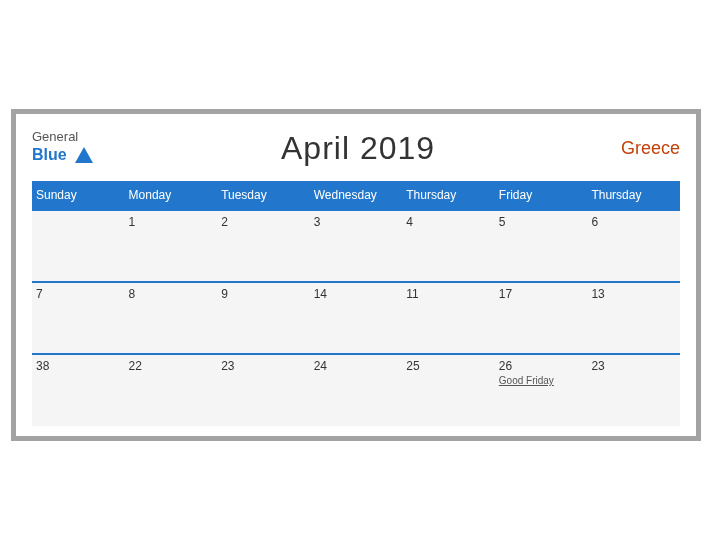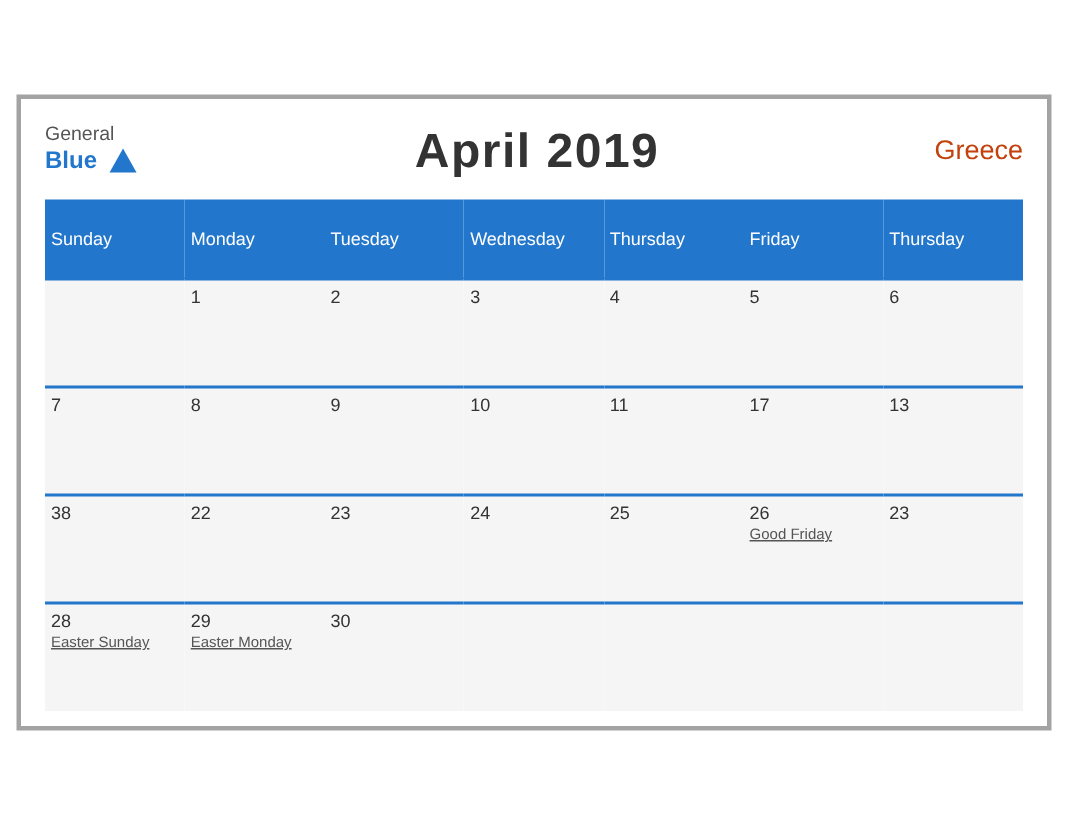--- a/index.html
+++ b/index.html
@@ -8,21 +8,21 @@
       background: #fff;
       width: 712px;
       height: 550px;
       display: flex;
       align-items: center;
       justify-content: center;
     }
     .calendar-container {
       width: 690px;
       background: #fff;
-      border: 3px solid #a3a3a3;
+      border: 5px solid #a3a3a3;
       padding: 16px 16px 10px 16px;
     }
     .header {
       display: flex;
       align-items: center;
       justify-content: space-between;
       margin-bottom: 14px;
     }
     .logo {
       display: flex;
@@ -45,39 +45,39 @@
       font-weight: bold;
     }
     .logo-icon {
       width: 22px;
       height: 22px;
       margin-left: 2px;
     }
     .month-title {
       font-size: 32px;
       color: #333;
-      font-weight: bold;
+      font-weight: normal;
       letter-spacing: 1px;
     }
     .country-label {
       font-size: 18px;
       color: #c2410c;
     }
     .calendar-table {
       width: 100%;
       border-collapse: collapse;
     }
     .calendar-table thead tr {
       background-color: #2277cc;
       color: #fff;
     }
     .calendar-table thead th {
       font-size: 12px;
       font-weight: normal;
-      padding: 19px 4px;
+      padding: 7px 4px;
       text-align: left;
       border: none;
     }
     .calendar-table tbody tr {
       border-top: 2px solid #2277cc;
     }
     .calendar-table tbody td {
       vertical-align: top;
       padding: 4px 4px 2px 4px;
       height: 72px;
@@ -160,21 +160,21 @@
           <td>
             <span class="day-number">7</span>
           </td>
           <td>
             <span class="day-number">8</span>
           </td>
           <td>
             <span class="day-number">9</span>
           </td>
           <td>
-            <span class="day-number">10</span>
+            <span class="day-number">14</span>
           </td>
           <td>
             <span class="day-number">11</span>
           </td>
           <td>
             <span class="day-number">17</span>
           </td>
           <td>
             <span class="day-number">13</span>
           </td>
@@ -195,33 +195,16 @@
           <td>
             <span class="day-number">25</span>
           </td>
           <td>
             <span class="day-number">26</span>
             <span class="holiday-name">Good Friday</span>
           </td>
           <td>
             <span class="day-number">23</span>
           </td>
-        </tr>
-        <tr>
-          <td>
-            <span class="day-number">28</span>
-            <span class="holiday-name">Easter Sunday</span>
-          </td>
-          <td>
-            <span class="day-number">29</span>
-            <span class="holiday-name">Easter Monday</span>
-          </td>
-          <td>
-            <span class="day-number">30</span>
-          </td>
-          <td class="empty-cell"></td>
-          <td class="empty-cell"></td>
-          <td class="empty-cell"></td>
-          <td class="empty-cell"></td>
         </tr>
       </tbody>
   </table>
 </div>
 
 </body></html>

